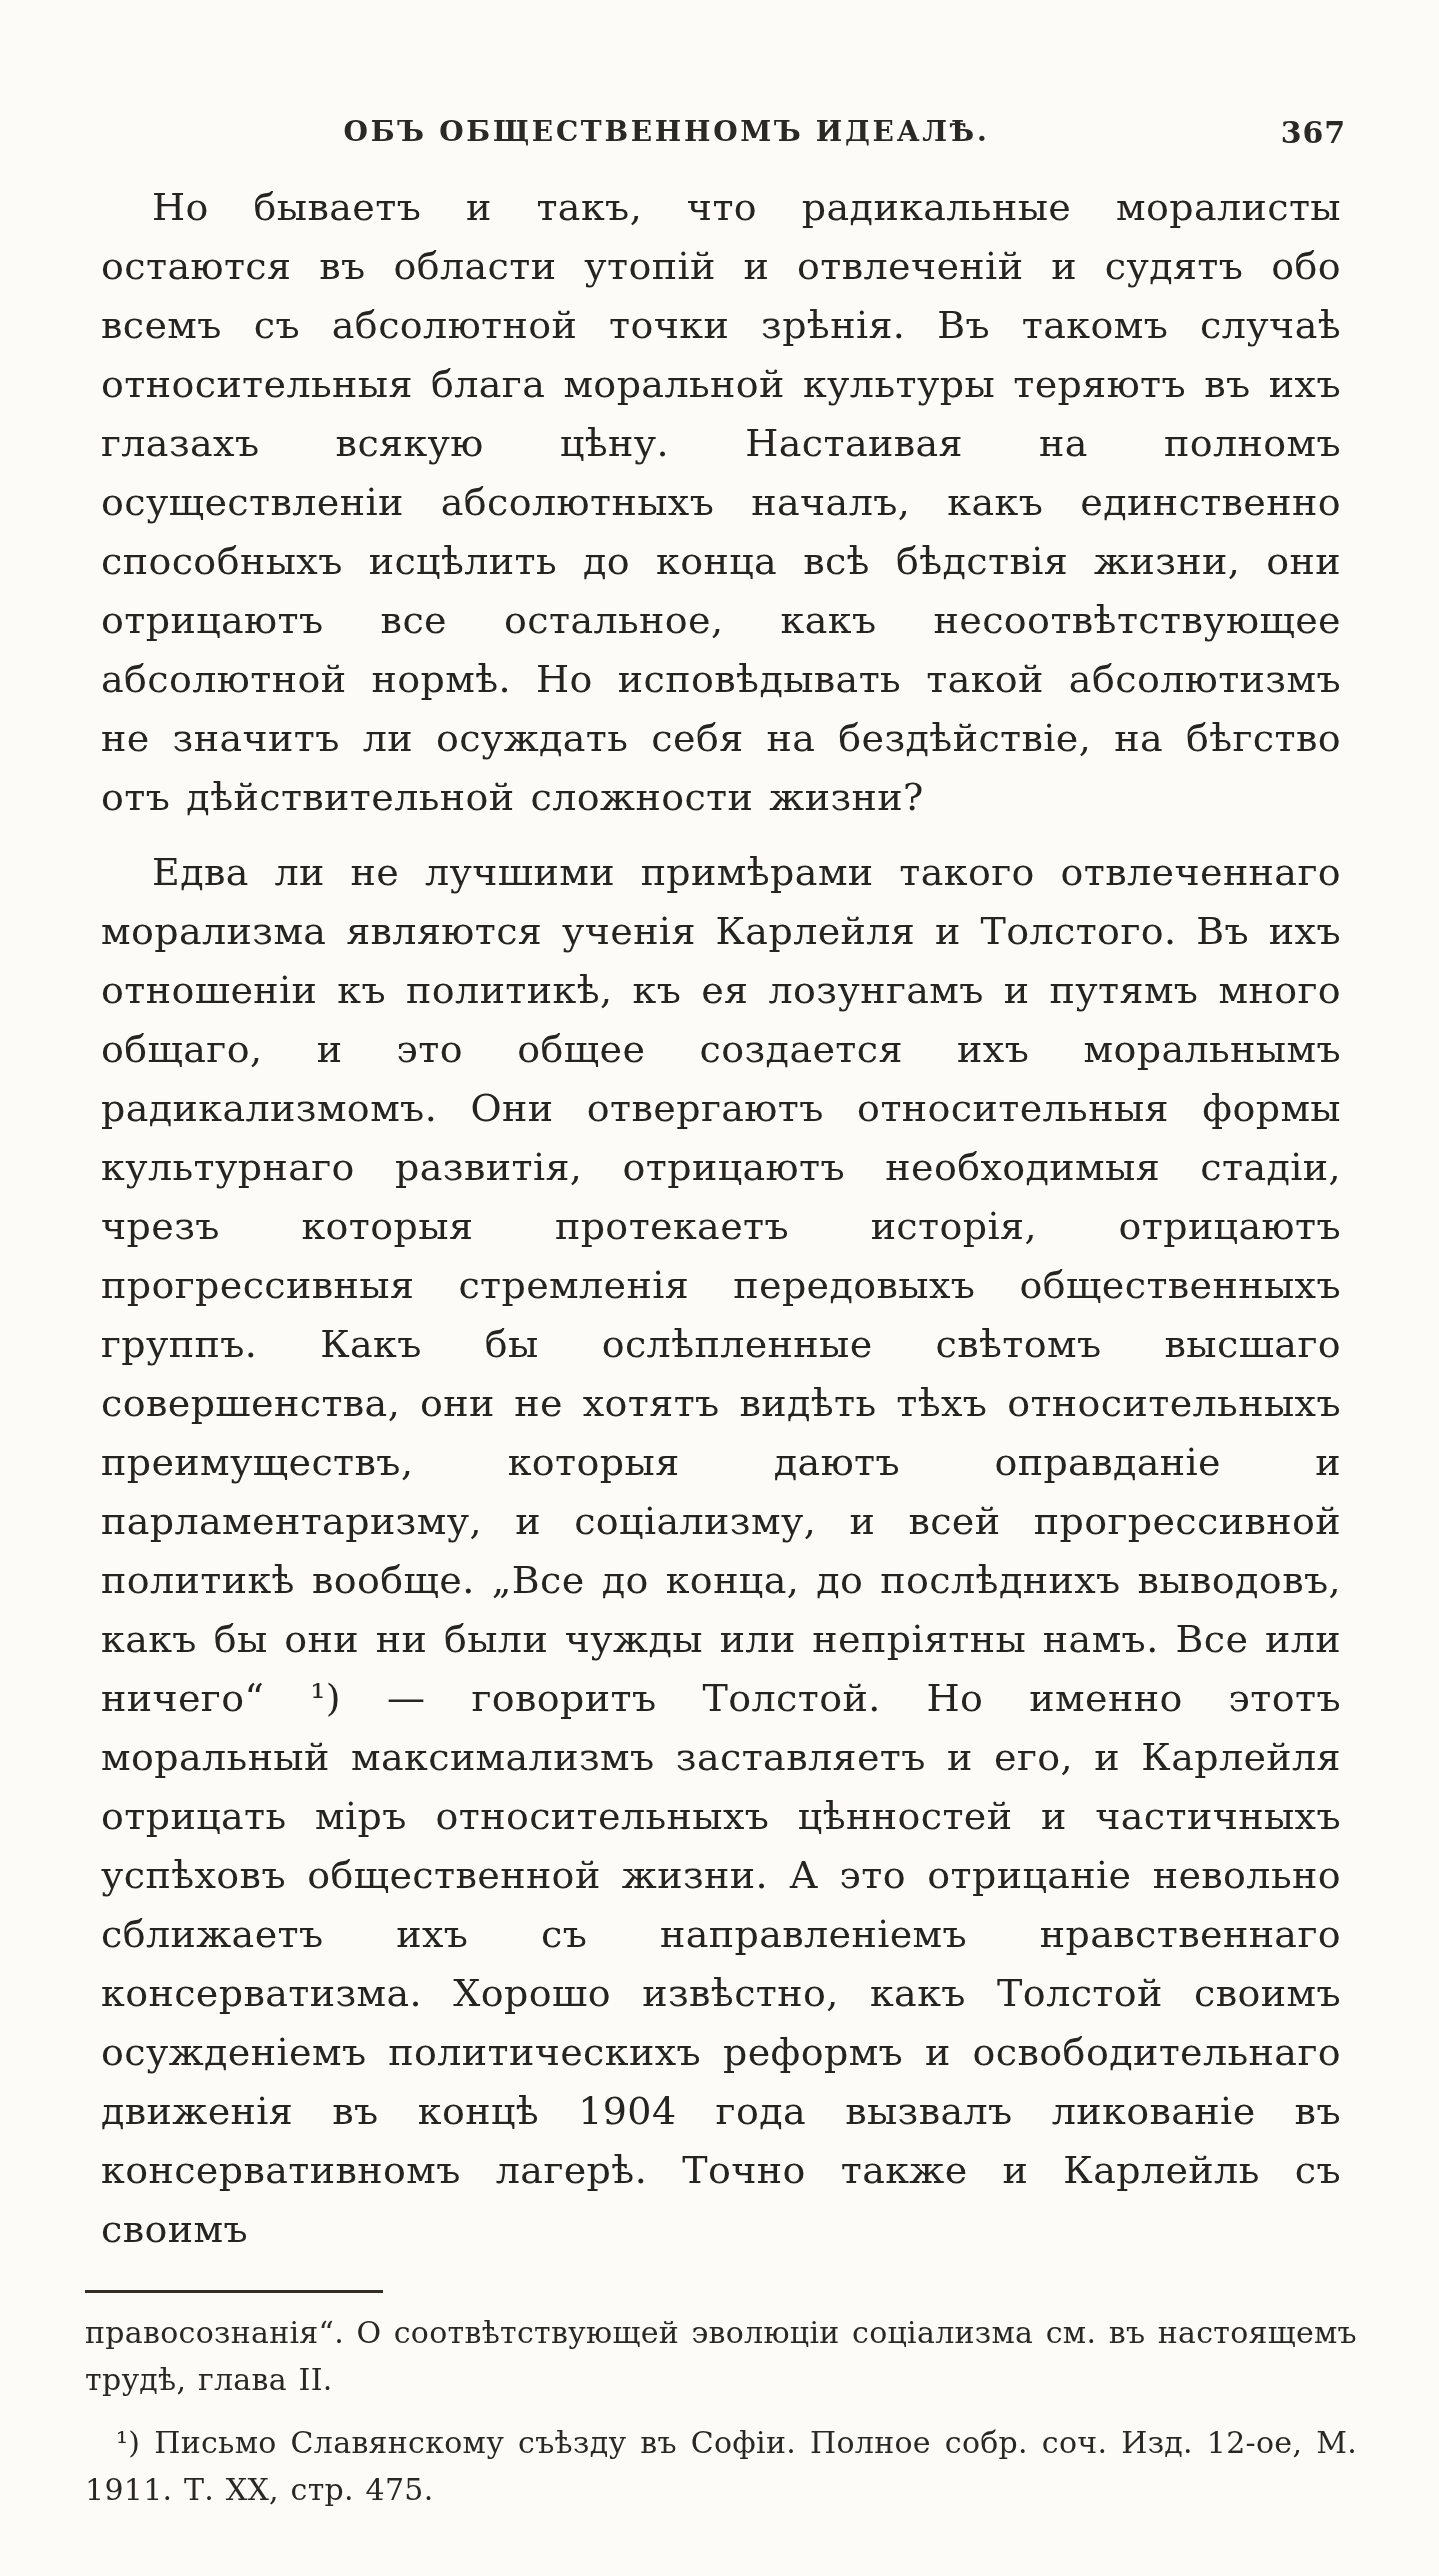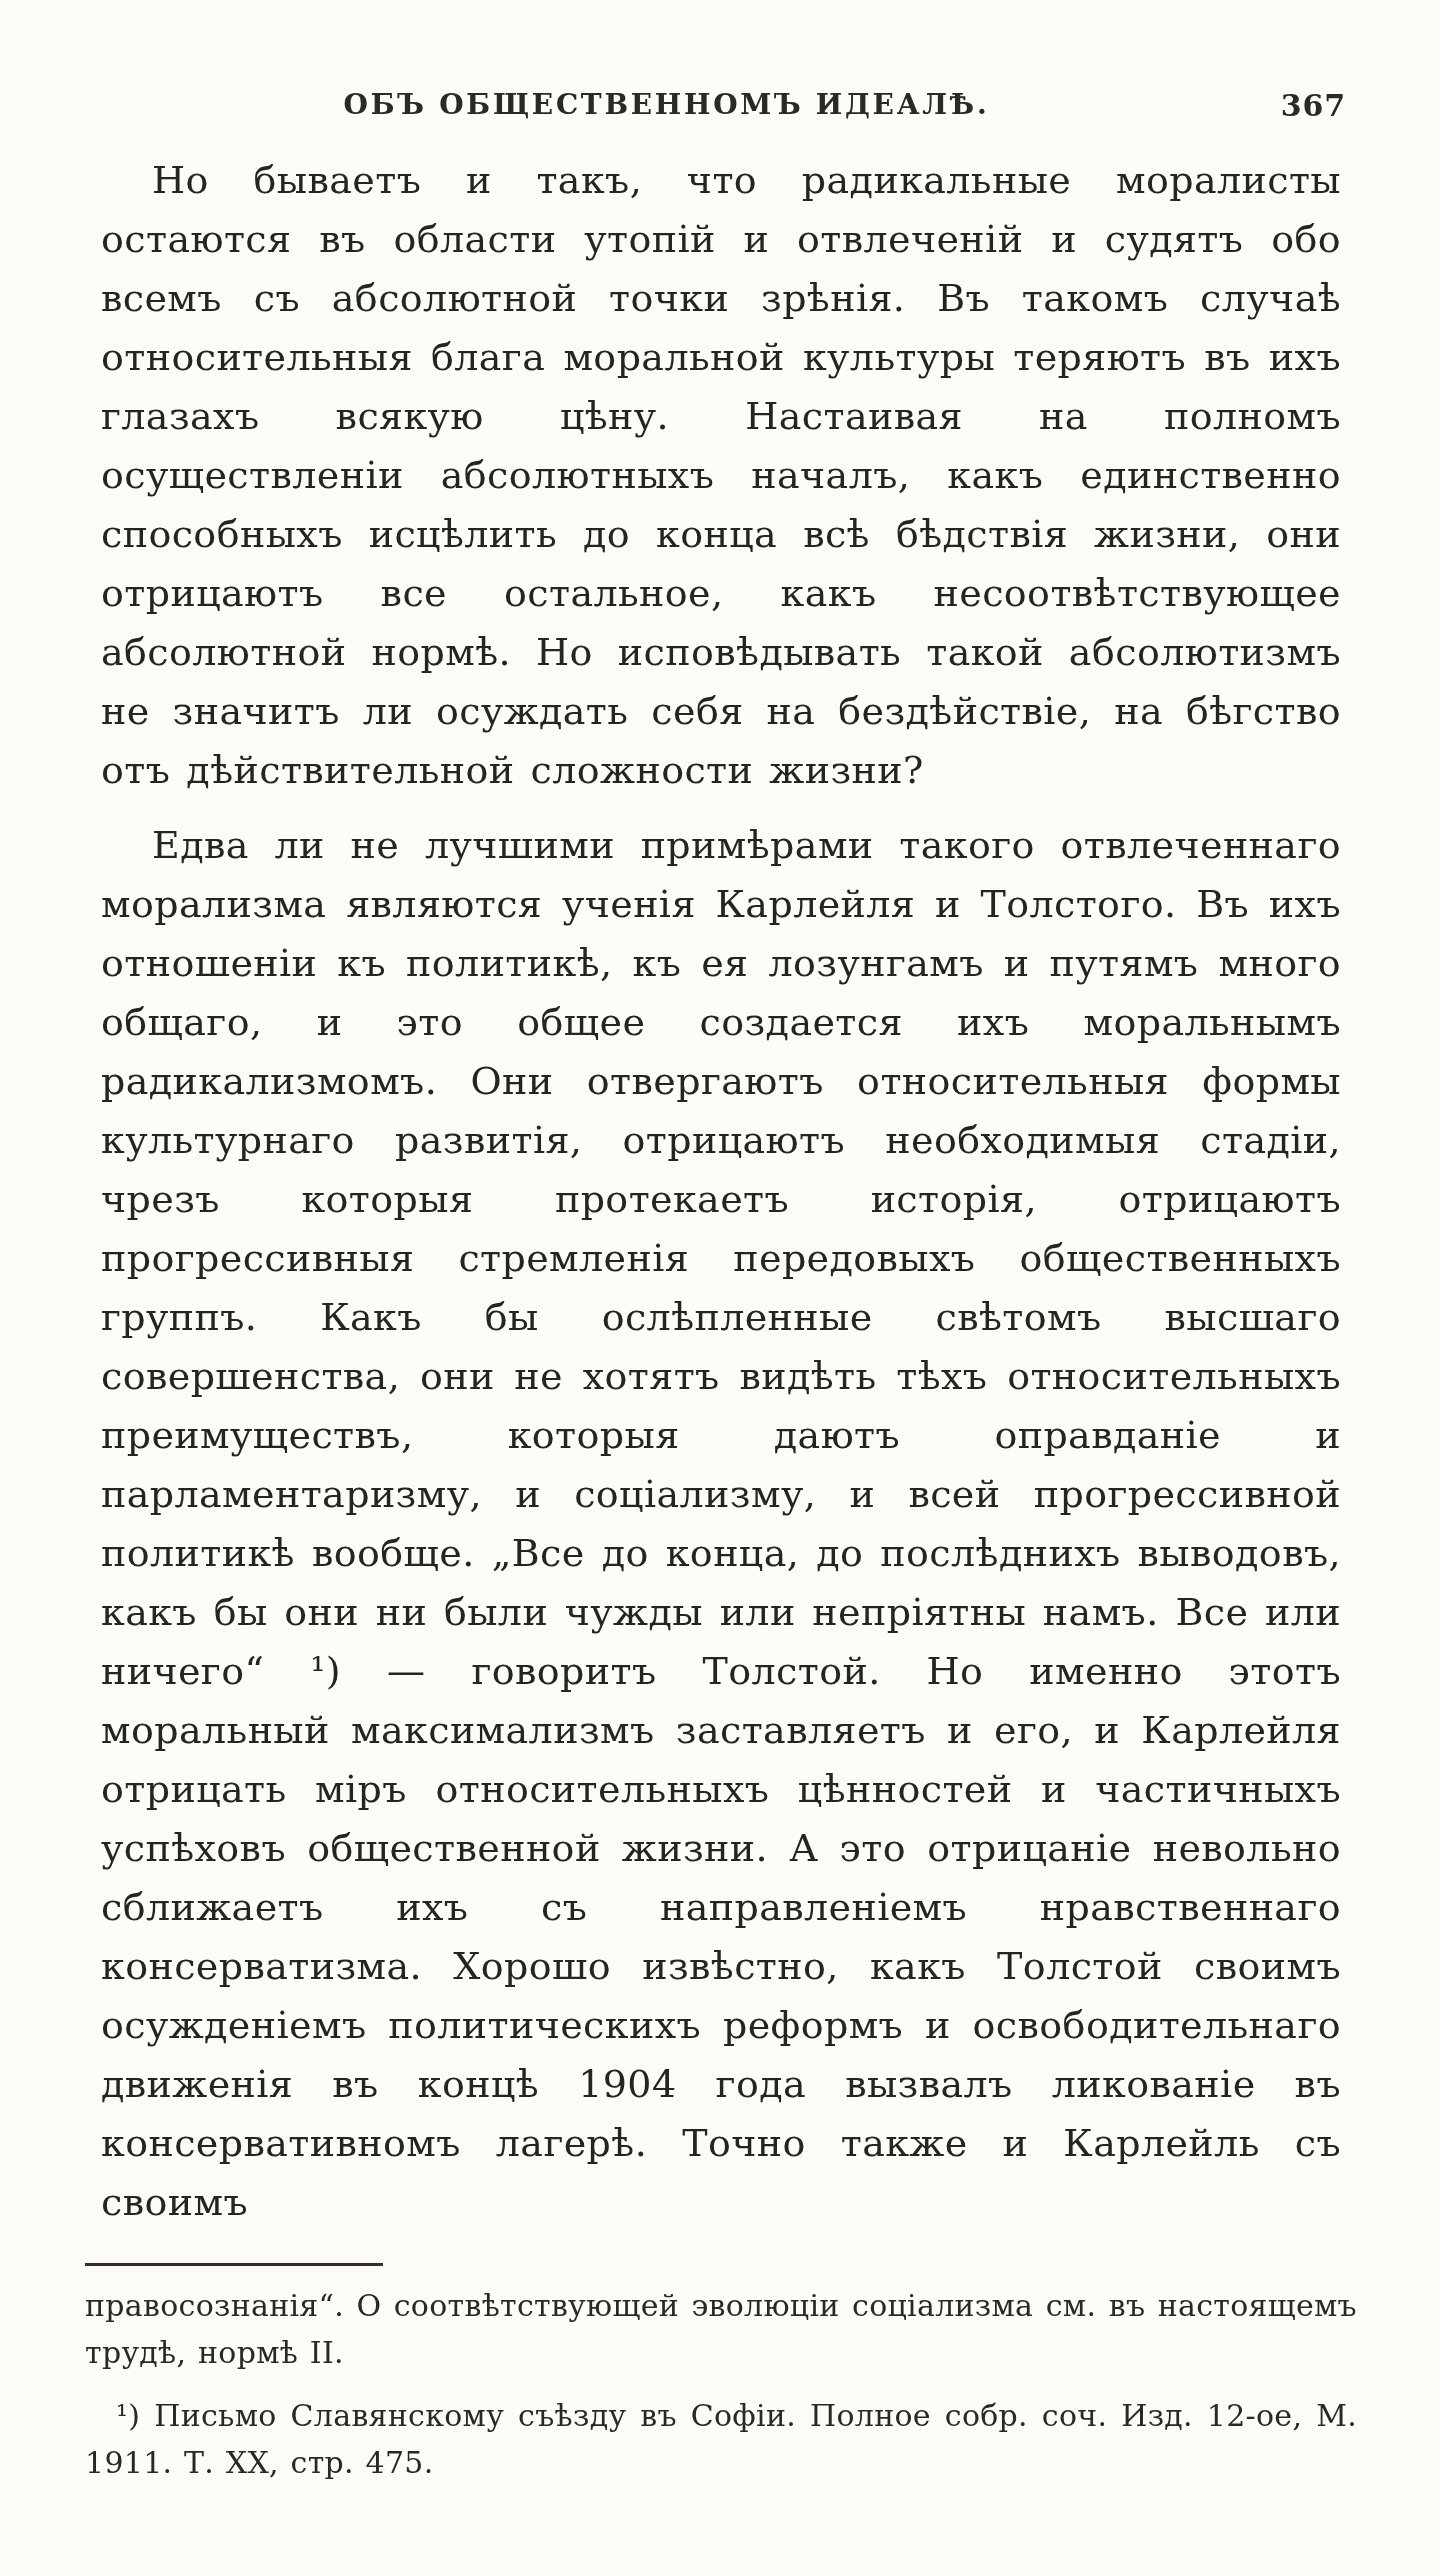--- a/index.html
+++ b/index.html
@@ -9,21 +9,21 @@
   }
   .page {
     position: relative;
     width: 1440px;
     height: 2576px;
     margin: 0 auto;
     background: #fcfbf8;
     color: #26241f;
     font-family: "DejaVu Serif", "Liberation Serif", serif;
     box-sizing: border-box;
-    padding: 88px 83px 0 85px;
+    padding: 115px 83px 0 85px;
     overflow: hidden;
   }
   .header {
     position: relative;
     height: 43px;
     margin-bottom: 20px;
   }
   .running-title {
     position: absolute;
     left: 0;
@@ -87,18 +87,18 @@
   </div>
 
   <div class="body-text">
     <p class="para">Но бываетъ и такъ, что радикальные моралисты остаются въ области утопій и отвлеченій и судятъ обо всемъ съ абсолютной точки зрѣнія. Въ такомъ случаѣ относительныя блага моральной культуры теряютъ въ ихъ глазахъ всякую цѣну. Настаивая на полномъ осуществленіи абсолютныхъ началъ, какъ единственно способныхъ исцѣлить до конца всѣ бѣдствія жизни, они отрицаютъ все остальное, какъ несоотвѣтствующее абсолютной нормѣ. Но исповѣдывать такой абсолютизмъ не значитъ ли осуждать себя на бездѣйствіе, на бѣгство отъ дѣйствительной сложности жизни?</p>
     <p class="para">Едва ли не лучшими примѣрами такого отвлеченнаго морализма являются ученія Карлейля и Толстого. Въ ихъ отношеніи къ политикѣ, къ ея лозунгамъ и путямъ много общаго, и это общее создается ихъ моральнымъ радикализмомъ. Они отвергаютъ относительныя формы культурнаго развитія, отрицаютъ необходимыя стадіи, чрезъ которыя протекаетъ исторія, отрицаютъ прогрессивныя стремленія передовыхъ общественныхъ группъ. Какъ бы ослѣпленные свѣтомъ высшаго совершенства, они не хотятъ видѣть тѣхъ относительныхъ преимуществъ, которыя даютъ оправданіе и парламентаризму, и соціализму, и всей прогрессивной политикѣ вообще. „Все до конца, до послѣднихъ выводовъ, какъ бы они ни были чужды или непріятны намъ. Все или ничего“ ¹) — говоритъ Толстой. Но именно этотъ моральный максимализмъ заставляетъ и его, и Карлейля отрицать міръ относительныхъ цѣнностей и частичныхъ успѣховъ общественной жизни. А это отрицаніе невольно сближаетъ ихъ съ направленіемъ нравственнаго консерватизма. Хорошо извѣстно, какъ Толстой своимъ осужденіемъ политическихъ реформъ и освободительнаго движенія въ концѣ 1904 года вызвалъ ликованіе въ консервативномъ лагерѣ. Точно также и Карлейль съ своимъ</p>
   </div>
 
   <hr class="footnote-rule">
 
   <div class="footnotes">
-    <p class="footnote continuation">правосознанія“. О соотвѣтствующей эволюціи соціализма см. въ настоящемъ трудѣ, нормѣ II.</p>
+    <p class="footnote continuation">правосознанія“. О соотвѣтствующей эволюціи соціализма см. въ настоящемъ трудѣ, глава II.</p>
     <p class="footnote indented">¹) Письмо Славянскому съѣзду въ Софіи. Полное собр. соч. Изд. 12-ое, М. 1911. Т. XX, стр. 475.</p>
   </div>
 
 </div>
 
 
 </body></html>

